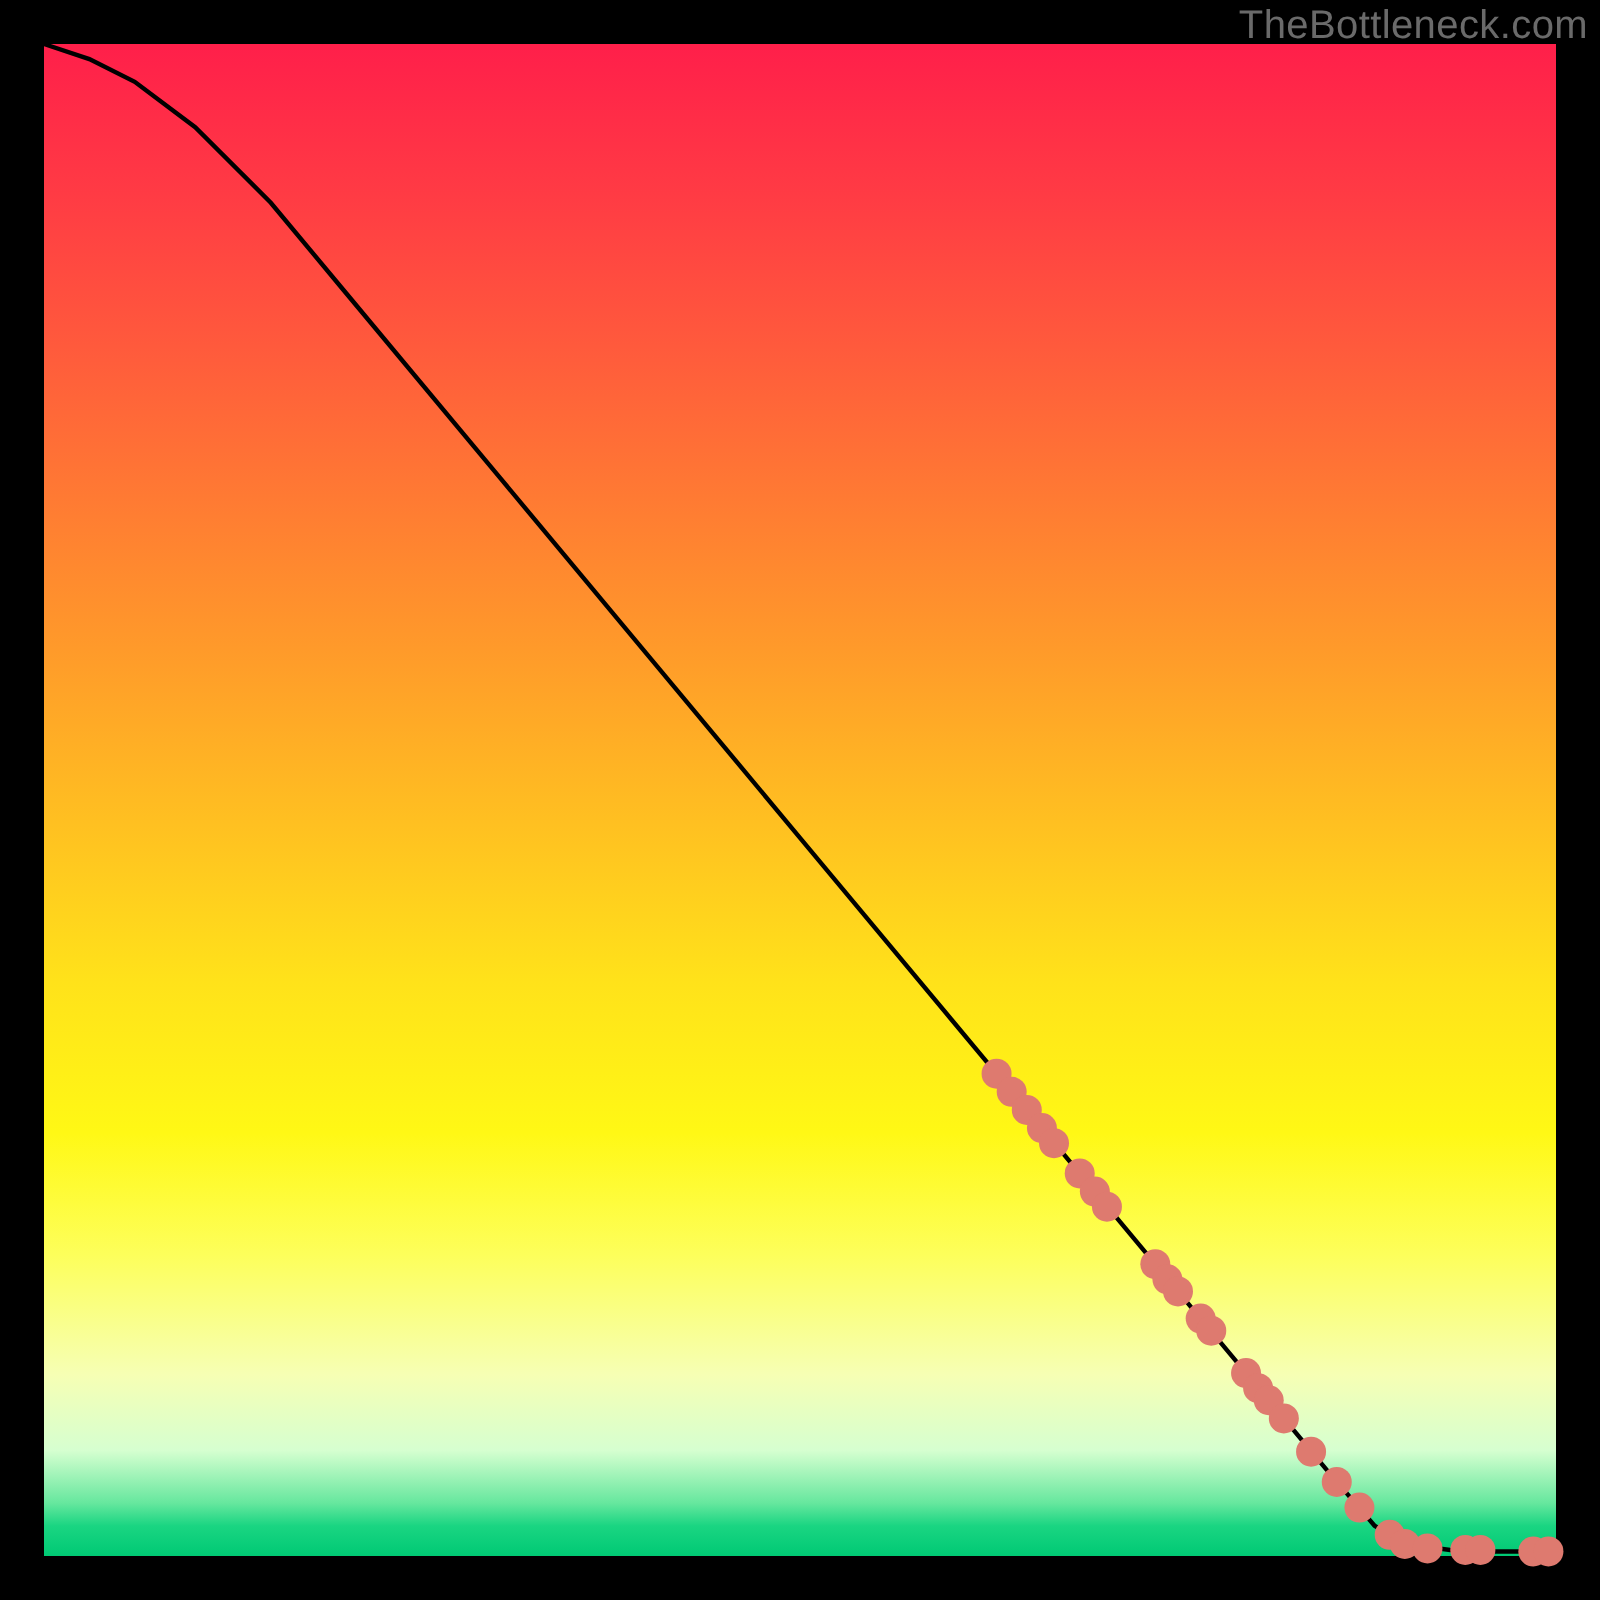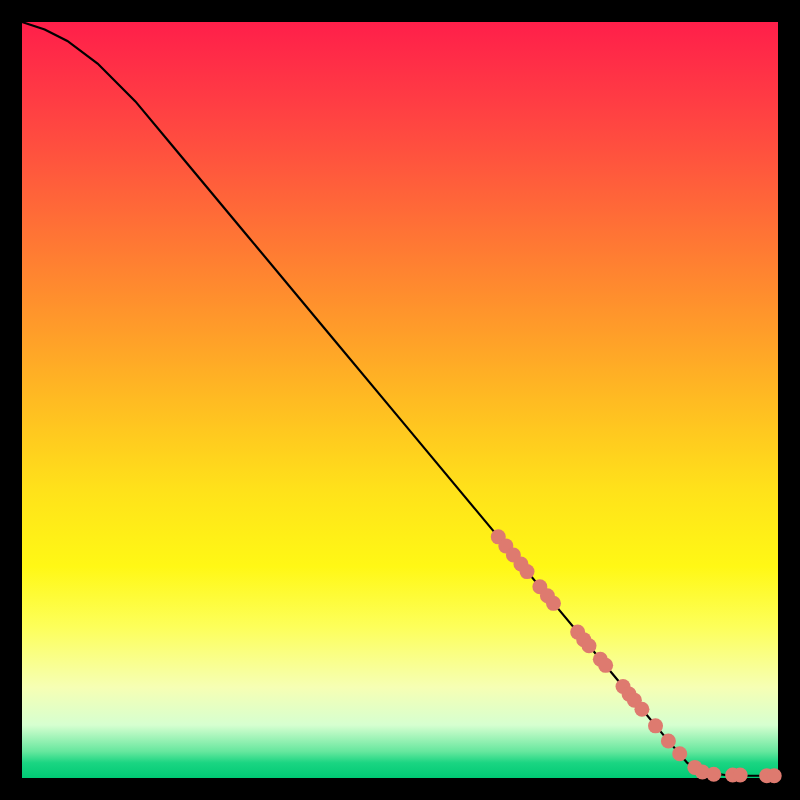--- a/index.html
+++ b/index.html
@@ -65,20 +65,21 @@
   }
   .marker {
     fill: #de7a6f;
     stroke: none;
   }
 </style>
 </head>
 <body>
 
 <div class="frame">
+  <div class="attribution">TheBottleneck.com</div>
   <div class="plot">
     <svg class="curve" viewBox="0 0 756 756">
       <path id="curve-path" class="curve-path" d="M0.00 0.00 L22.68 7.56 L45.36 18.90 L75.60 41.58 L113.40 79.38 L151.20 124.74 L226.80 215.46 L302.40 306.18 L378.00 396.90 L453.60 487.62 L529.20 578.34 L604.80 669.06 L642.60 714.42 L665.28 740.88 L680.40 749.95 L703.08 752.98 L725.76 753.73 L756.00 753.73"></path>
       <g id="marker-layer">
           <circle cx="476.28" cy="514.84" r="7.5" class="marker" fill="#de7a6f"></circle>
           <circle cx="483.84" cy="523.91" r="7.5" class="marker" fill="#de7a6f"></circle>
           <circle cx="491.40" cy="532.98" r="7.5" class="marker" fill="#de7a6f"></circle>
           <circle cx="498.96" cy="542.05" r="7.5" class="marker" fill="#de7a6f"></circle>
           <circle cx="505.01" cy="549.61" r="7.5" class="marker" fill="#de7a6f"></circle>
           <circle cx="517.86" cy="564.73" r="7.5" class="marker" fill="#de7a6f"></circle>

